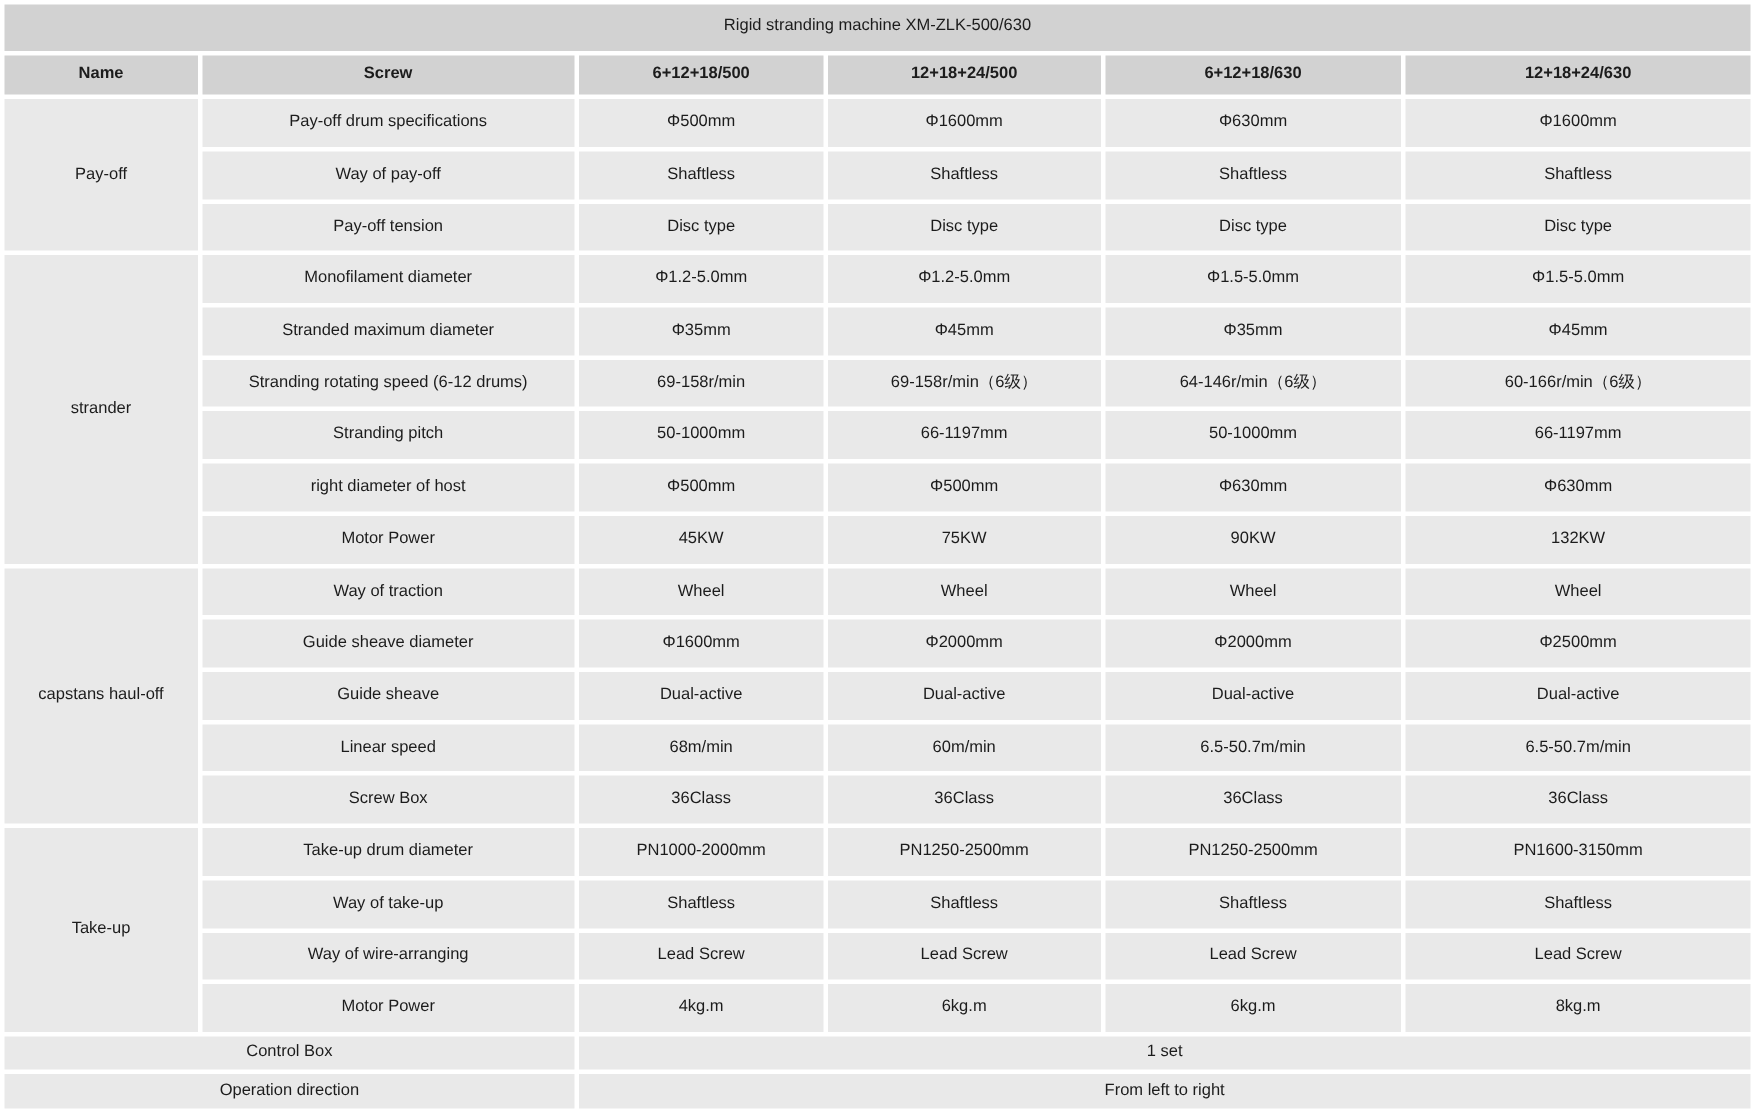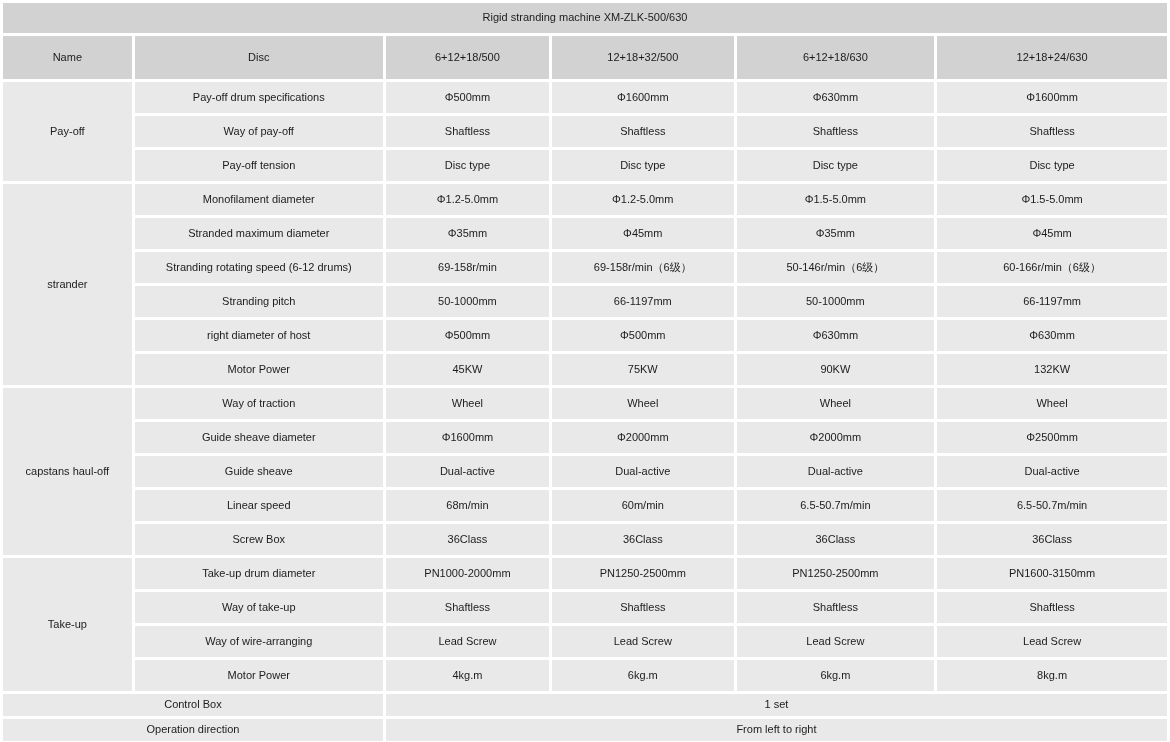--- a/index.html
+++ b/index.html
@@ -26,21 +26,21 @@
     font-size: 11px;
     line-height: 1.25;
     color: var(--text, #1c1c1c);
     padding: 2px 4px;
     overflow: hidden;
   }
   td.hdr  { background: var(--header-bg, #d2d2d2); margin-top: 41px; }
   td.cell { background: var(--cell-bg, #e9e9e9); }
   td.name-cell { padding: 2px 4px; }
   tr.title-row  { height: 30px; }
-  tr.header-row { height: 43px; }
+  tr.header-row { height: 26px; font-weight: bold; }
   tr.body-row   { height: 31px; }
   tr.footer-row { height: 22px; border-radius: 10px; }
 </style>
 </head>
 <body style="background: rgb(255, 255, 255);">
 
 <table class="spec-table">
   <colgroup>
     <col style="width:11.2%">
     <col style="width:21.6%">
@@ -50,23 +50,23 @@
     <col style="width:20.0%">
   </colgroup>
 
   <tbody>
       <tr class="title-row">
     <td colspan="6" class="hdr">Rigid stranding machine XM-ZLK-500/630</td>
   </tr>
 
   <tr class="header-row">
     <td class="hdr">Name</td>
-    <td class="hdr">Disc</td>
+    <td class="hdr">Screw</td>
     <td class="hdr">6+12+18/500</td>
-    <td class="hdr">12+18+32/500</td>
+    <td class="hdr">12+18+24/500</td>
     <td class="hdr">6+12+18/630</td>
     <td class="hdr">12+18+24/630</td>
   </tr>
 
   <tr class="body-row">
     <td rowspan="3" class="cell name-cell">Pay-off</td>
     <td class="cell">Pay-off drum specifications</td>
     <td class="cell">Φ500mm</td>
     <td class="cell">Φ1600mm</td>
     <td class="cell">Φ630mm</td>
@@ -99,21 +99,21 @@
     <td class="cell">Stranded maximum diameter</td>
     <td class="cell">Φ35mm</td>
     <td class="cell">Φ45mm</td>
     <td class="cell">Φ35mm</td>
     <td class="cell">Φ45mm</td>
   </tr>
   <tr class="body-row">
     <td class="cell">Stranding rotating speed (6-12 drums)</td>
     <td class="cell">69-158r/min</td>
     <td class="cell">69-158r/min（6级）</td>
-    <td class="cell">50-146r/min（6级）</td>
+    <td class="cell">64-146r/min（6级）</td>
     <td class="cell">60-166r/min（6级）</td>
   </tr>
   <tr class="body-row">
     <td class="cell">Stranding pitch</td>
     <td class="cell">50-1000mm</td>
     <td class="cell">66-1197mm</td>
     <td class="cell">50-1000mm</td>
     <td class="cell">66-1197mm</td>
   </tr>
   <tr class="body-row">

